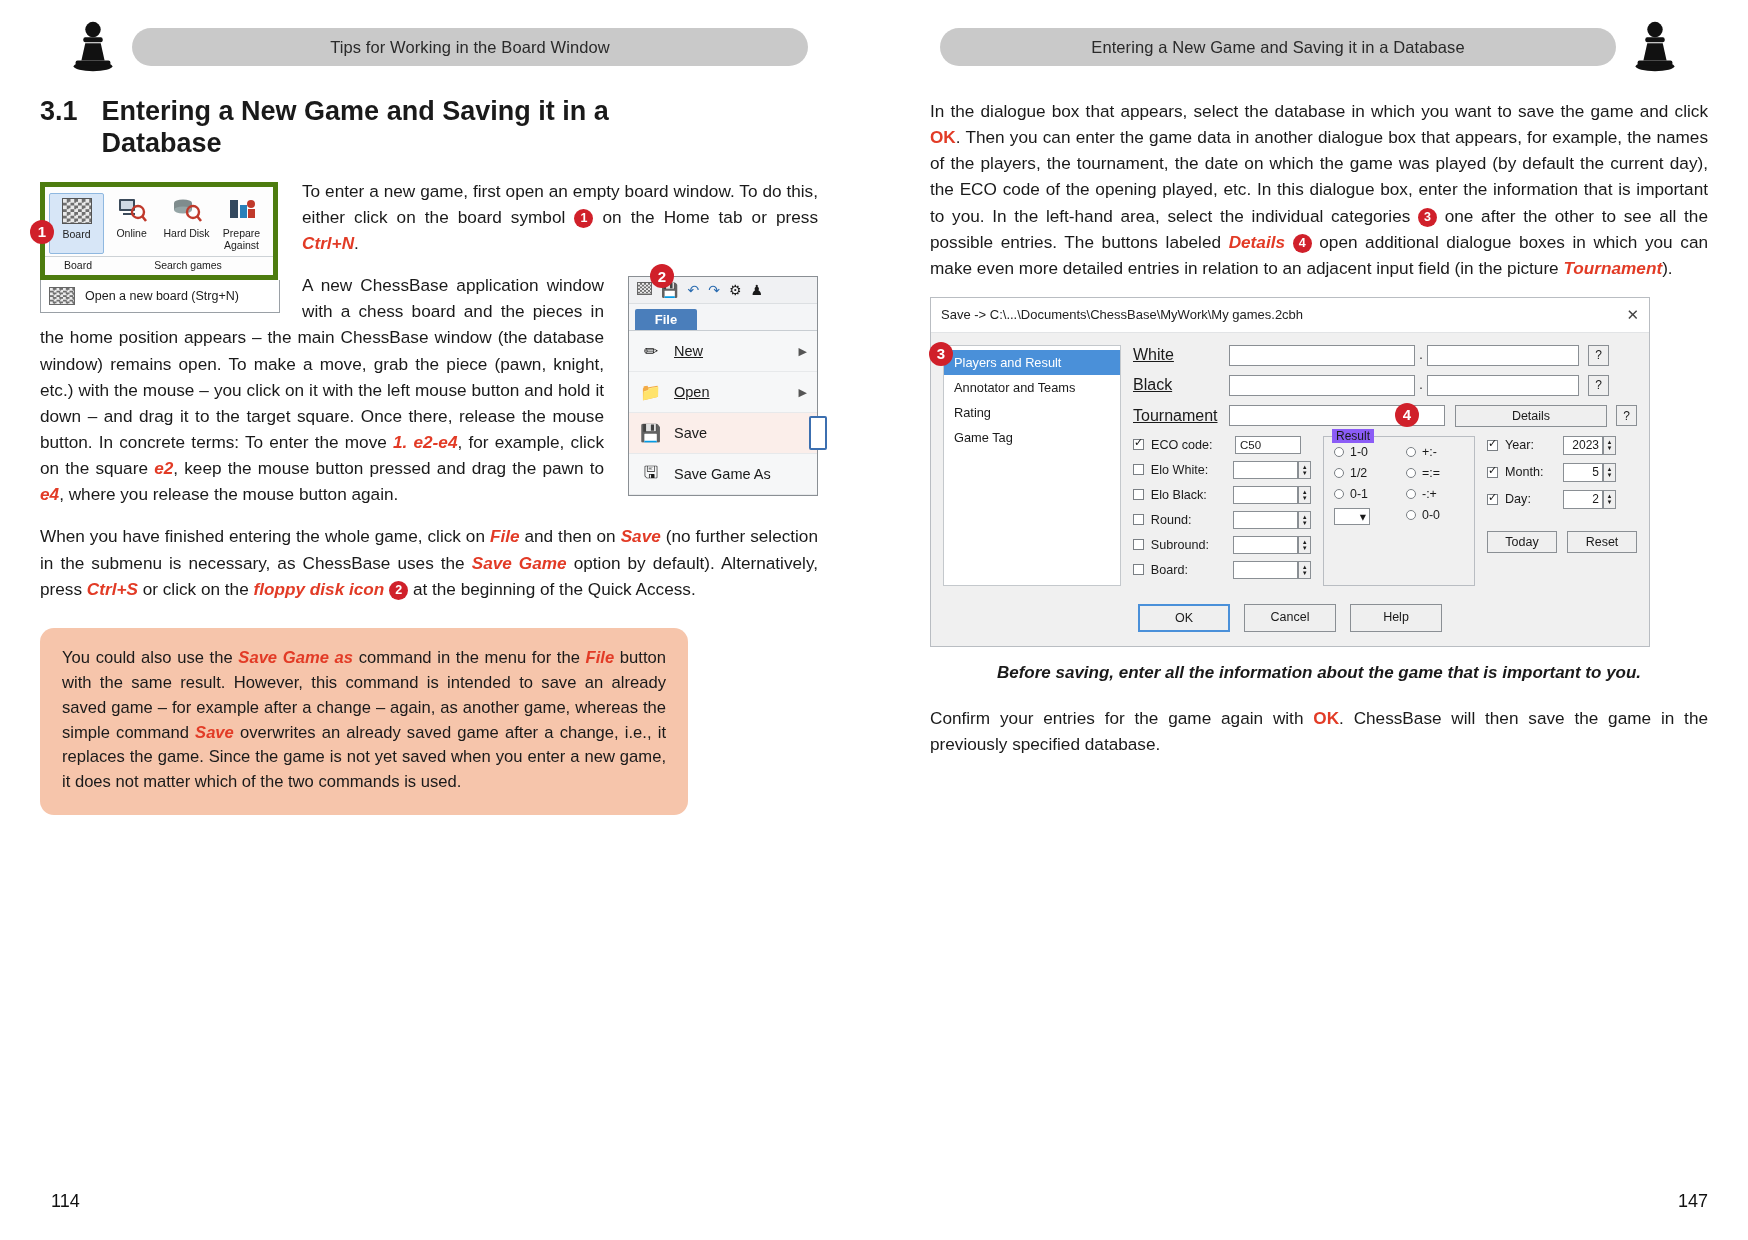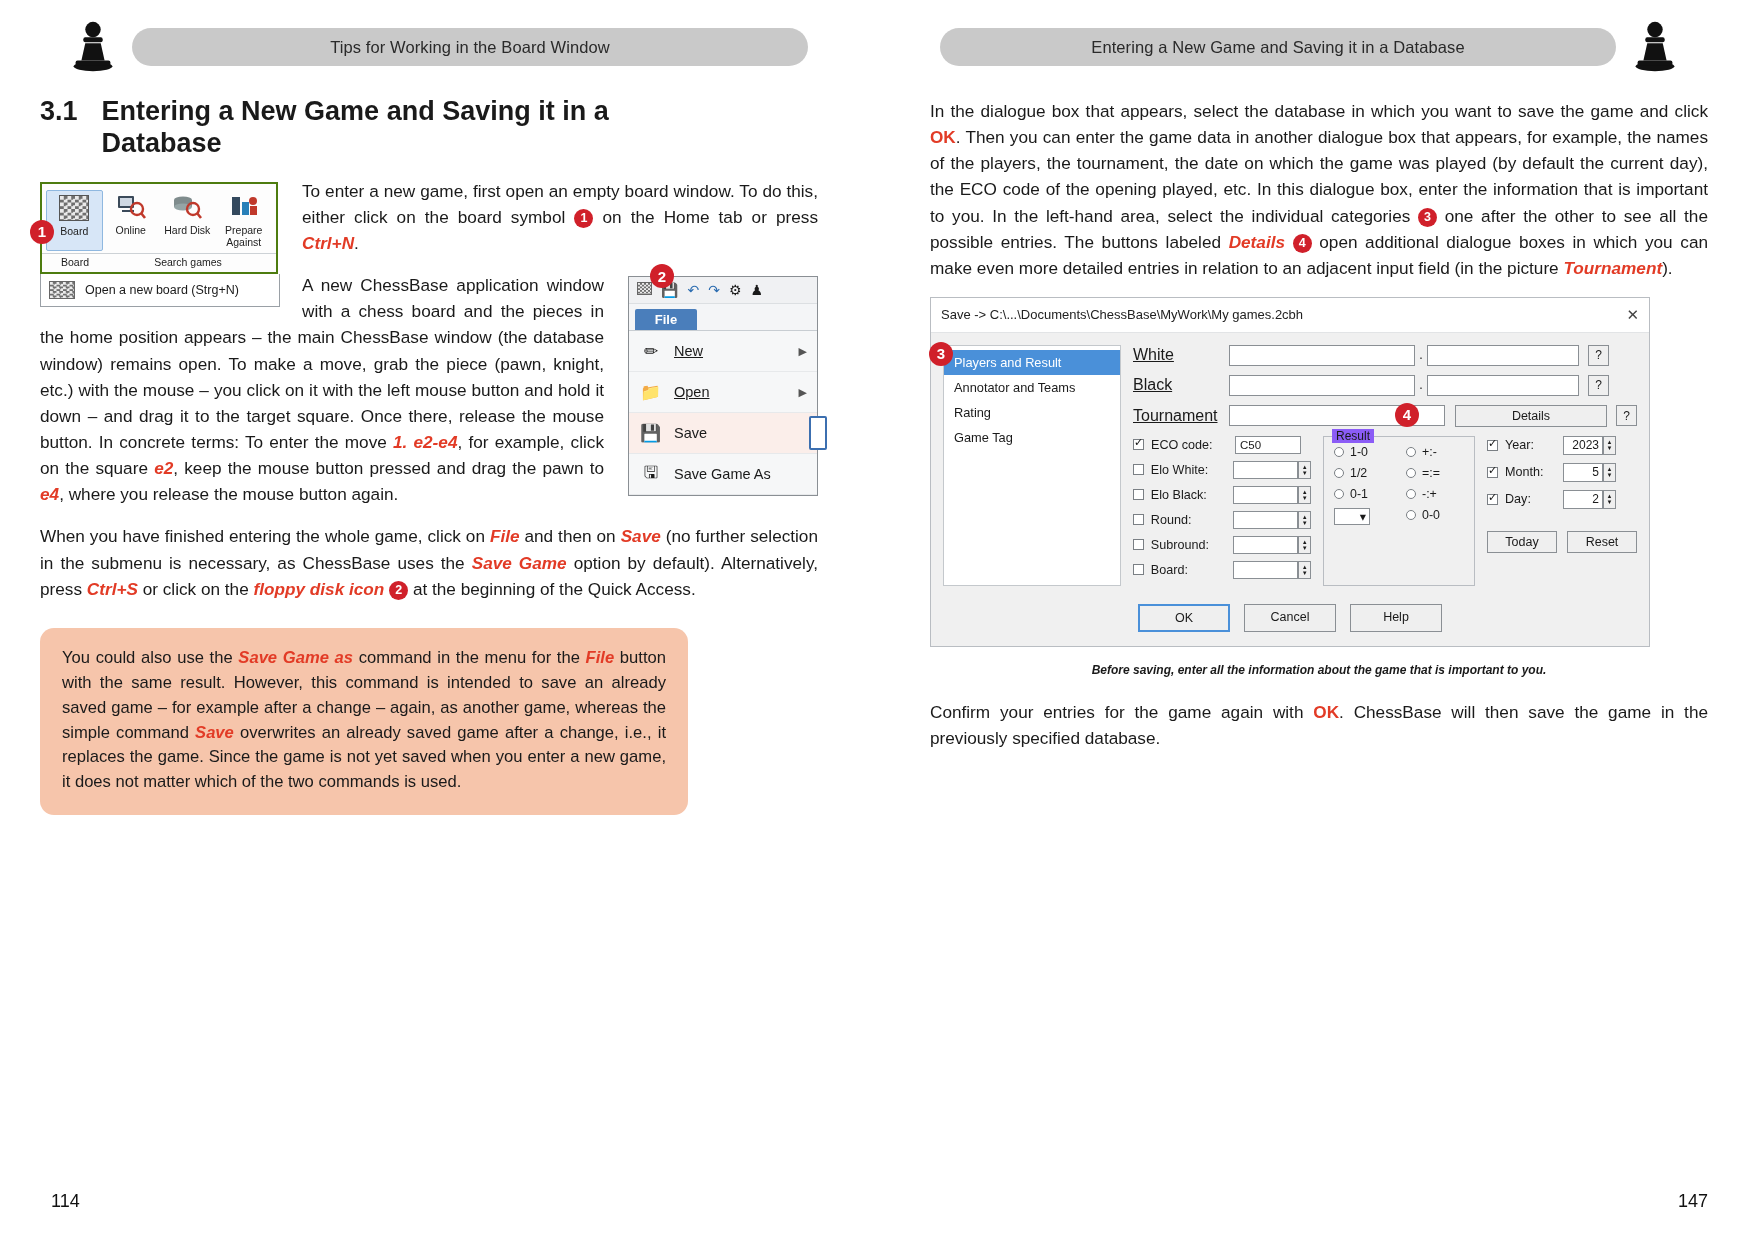--- a/index.html
+++ b/index.html
@@ -59,21 +59,21 @@
     background: #d0202a; color: #fff; font-size: 15px; font-weight: bold;
     display: flex; align-items: center; justify-content: center;
     z-index: 20; font-style: normal;
   }
 
   
   .fig-ribbon {
     float: left; width: 240px; margin: 4px 22px 10px 0; position: relative;
   }
   .ribbon-box {
-    border: 2px solid #4d7c0f; background: #fdfdfd; width: 238px;
+    border: 5px solid #4d7c0f; background: #fdfdfd; width: 238px;
   }
   .ribbon-row { display: flex; padding: 6px 4px 2px 4px; }
   .rb-item { width: 58px; text-align: center; font-size: 10.5px; color: #222; }
   .rb-item.sel { background: #d7e6f7; border: 1px solid #8fb8e0; border-radius: 2px; }
   .rb-glyph { height: 34px; display: flex; align-items: center; justify-content: center; }
   .board-ico {
     width: 30px; height: 26px;
     background:
       repeating-conic-gradient(#6f6f6f 0% 25%, #e9e9e9 0% 50%) 0 0 / 7.5px 6.5px;
     border: 1px solid #555;
@@ -188,21 +188,21 @@
   .radio { width: 10px; height: 10px; border: 1px solid #7a7f84; border-radius: 50%; background: #fff; margin-right: 6px; }
   .rrow { display: flex; align-items: center; font-size: 12.4px; margin-bottom: 7px; }
   .datecol { flex: 1; }
   .drow { display: flex; align-items: center; margin-bottom: 8px; font-size: 12.6px; }
   .dval { width: 40px; height: 19px; border: 1px solid #8a8f94; background: #fff; text-align: right; padding-right: 3px; font-size: 12px; line-height: 17px; }
   .dbtns { display: flex; gap: 10px; margin-top: 6px; }
   .dbtns .btn { flex: 1; }
   .dlg-footer { display: flex; justify-content: center; gap: 14px; padding: 6px 0 14px 0; background: #f0f0f0; }
   .dlg-footer .btn { width: 92px; padding: 5px 0; }
   .dlg-footer .btn.ok { border: 2px solid #4a90d9; }
-  .caption { font-size: 12px; font-style: italic; font-weight: bold; text-align: center; margin: 16px 0 22px 0; }
+  .caption { font-size: 17px; font-style: italic; font-weight: bold; text-align: center; margin: 16px 0 22px 0; }
 </style>
 </head>
 <body>
 
 <div class="spread">
 
   <div class="page page-left">
 
     <div class="runhead runhead-left">
       <svg class="pawn" viewBox="0 0 60 60">

